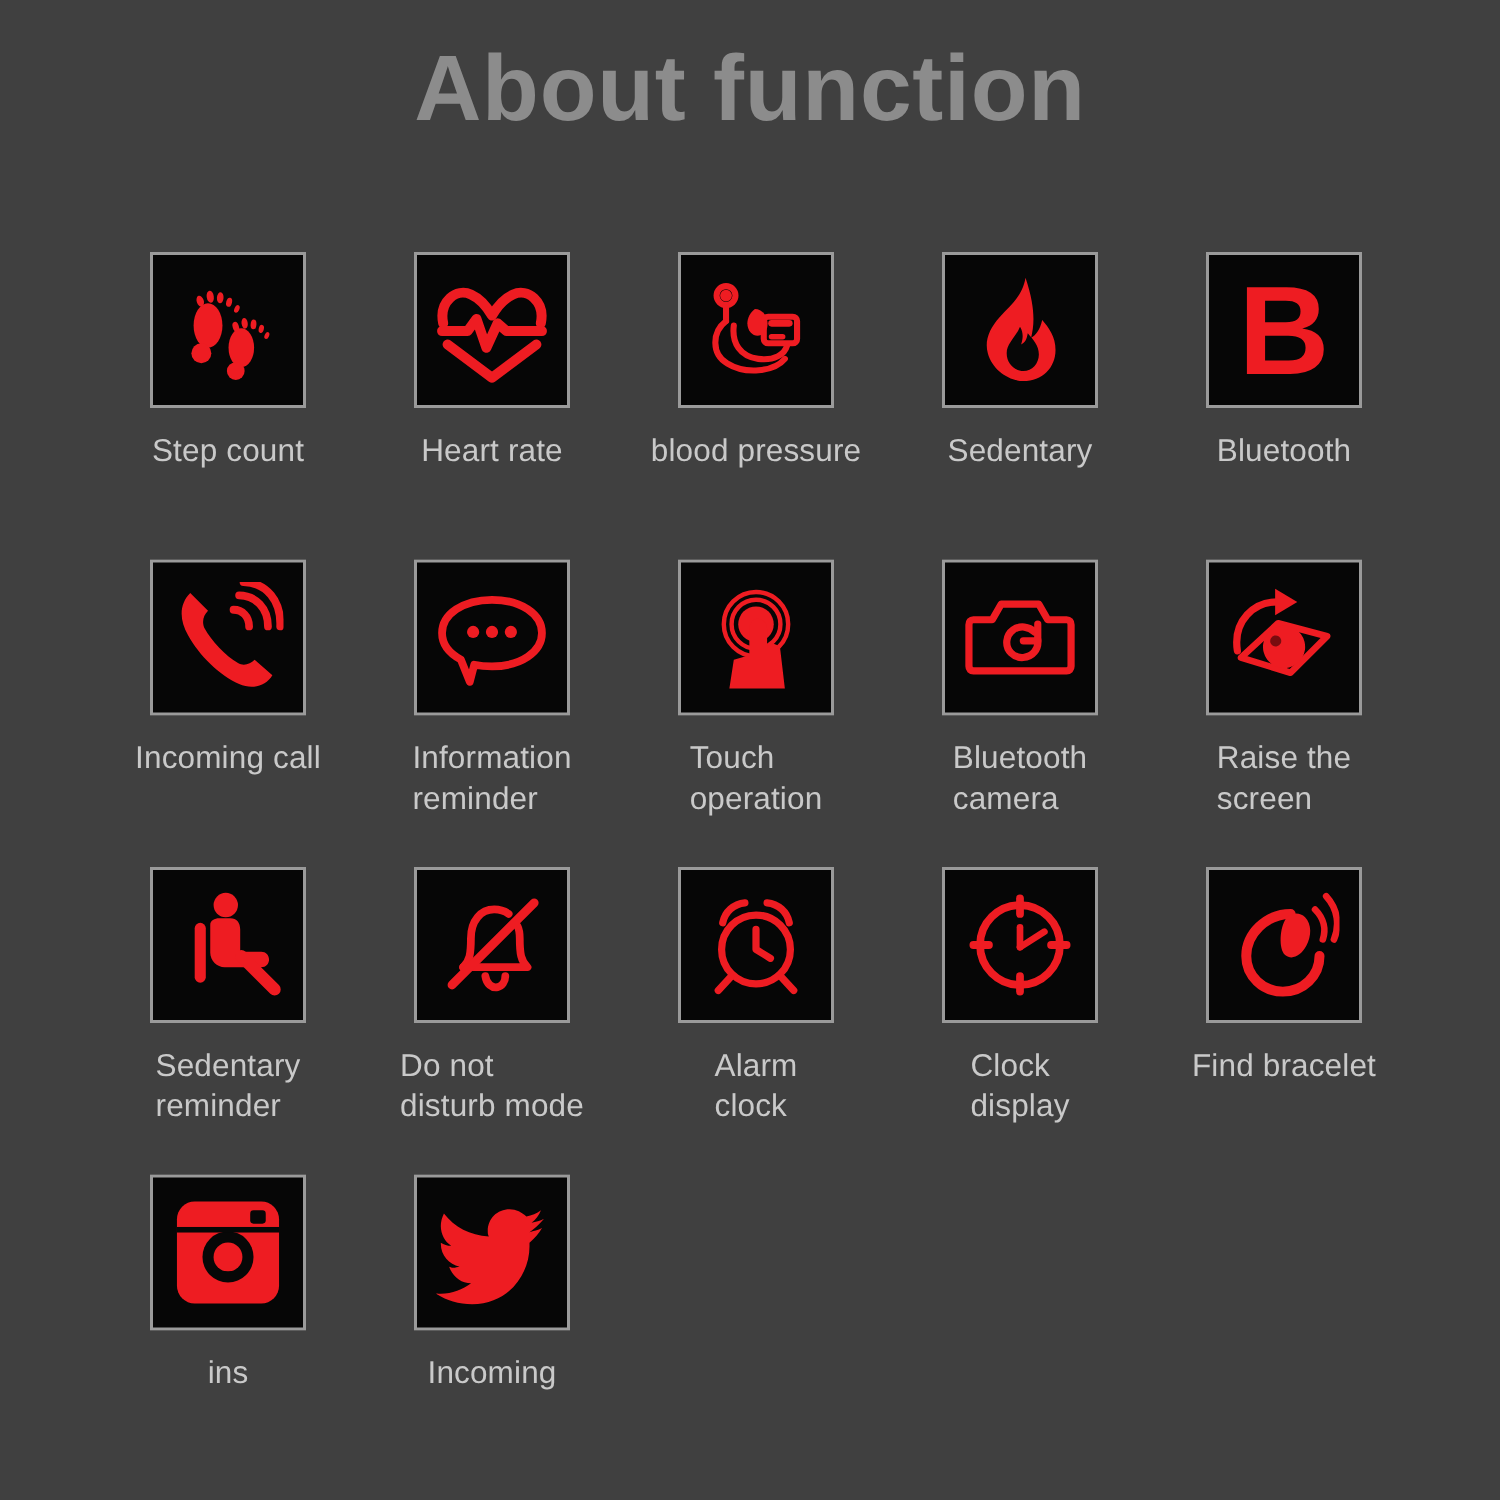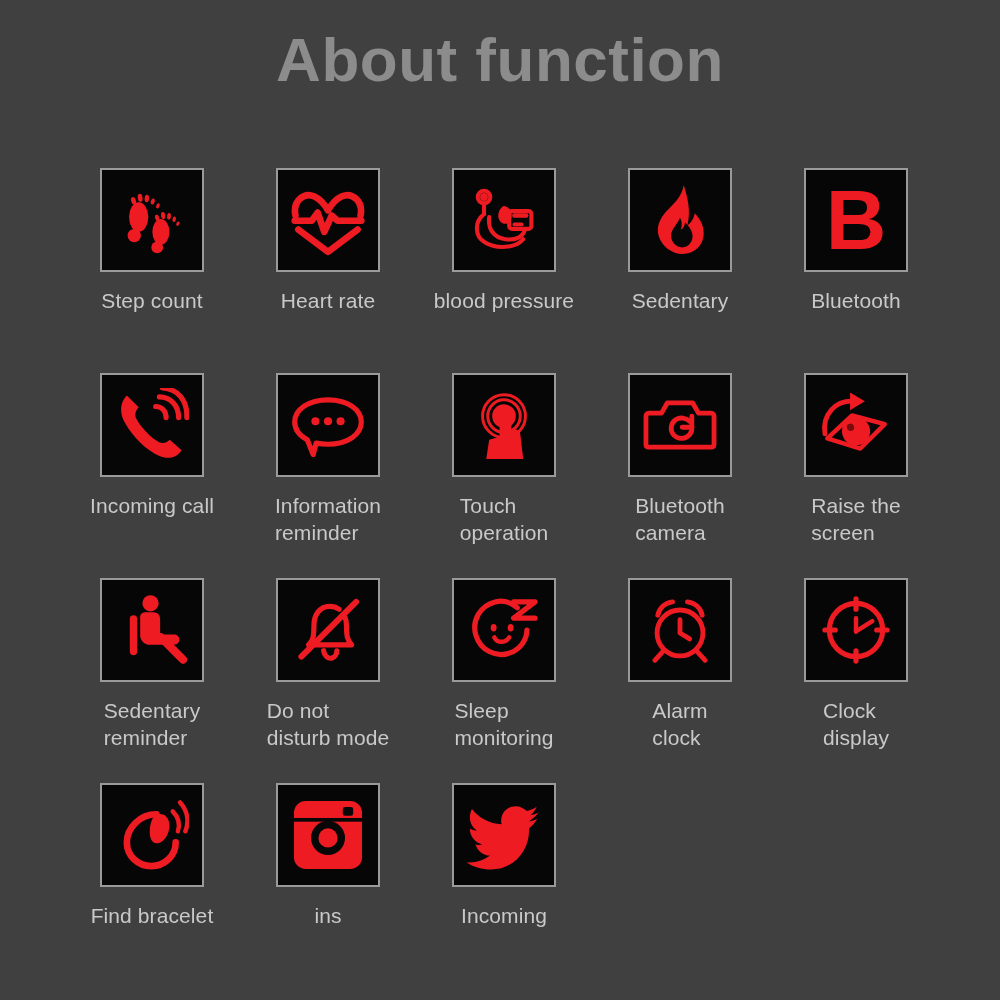--- a/index.html
+++ b/index.html
@@ -292,36 +292,20 @@
             <path d="M73 33 C75 37 75 40 75 44 C75 58 76 64 82 70 L24 70"></path>
             <path d="M44 78 C45 85 50 89 55 88 C59 87 62 83 62 78"></path>
             <path d="M14 86 L88 12" stroke-width="8"></path>
           </svg>
         </span>
       </div>
       <div class="cell-label">Do not
 disturb mode</div>
     </div>
 
-    <div class="cell">
-      <div class="icon-box">
-        <span>
-          <svg viewBox="0 0 100 100">
-            <path d="M68 20 C60 13 49 9 38 12 C18 17 6 37 12 57 C18 77 39 88 58 81
-                     C72 76 81 63 81 50" fill="none" stroke="#ee1c22" stroke-width="7" stroke-linecap="round"></path>
-            <ellipse cx="36" cy="47" rx="4" ry="5" fill="#ee1c22"></ellipse>
-            <ellipse cx="59" cy="47" rx="4" ry="5" fill="#ee1c22"></ellipse>
-            <path d="M37 60 C41 68 52 68 57 60" fill="none" stroke="#ee1c22" stroke-width="6" stroke-linecap="round"></path>
-            <path d="M63 12 L92 12 L63 34 L92 34" fill="none" stroke="#ee1c22" stroke-width="7" stroke-linecap="round" stroke-linejoin="round"></path>
-          </svg>
-        </span>
-      </div>
-      <div class="cell-label">Sleep
-monitoring</div>
-    </div>
 
     <div class="cell">
       <div class="icon-box">
         <span>
           <svg viewBox="0 0 100 100" fill="none" stroke="#ee1c22" stroke-width="6.5" stroke-linecap="round" stroke-linejoin="round">
             <circle cx="50" cy="54" r="31"></circle>
             <path d="M50 36 L50 54 L63 62"></path>
             <path d="M20 30 C22 20 30 13 40 12"></path>
             <path d="M80 30 C78 20 70 13 60 12"></path>
             <path d="M27 79 L16 91"></path>

